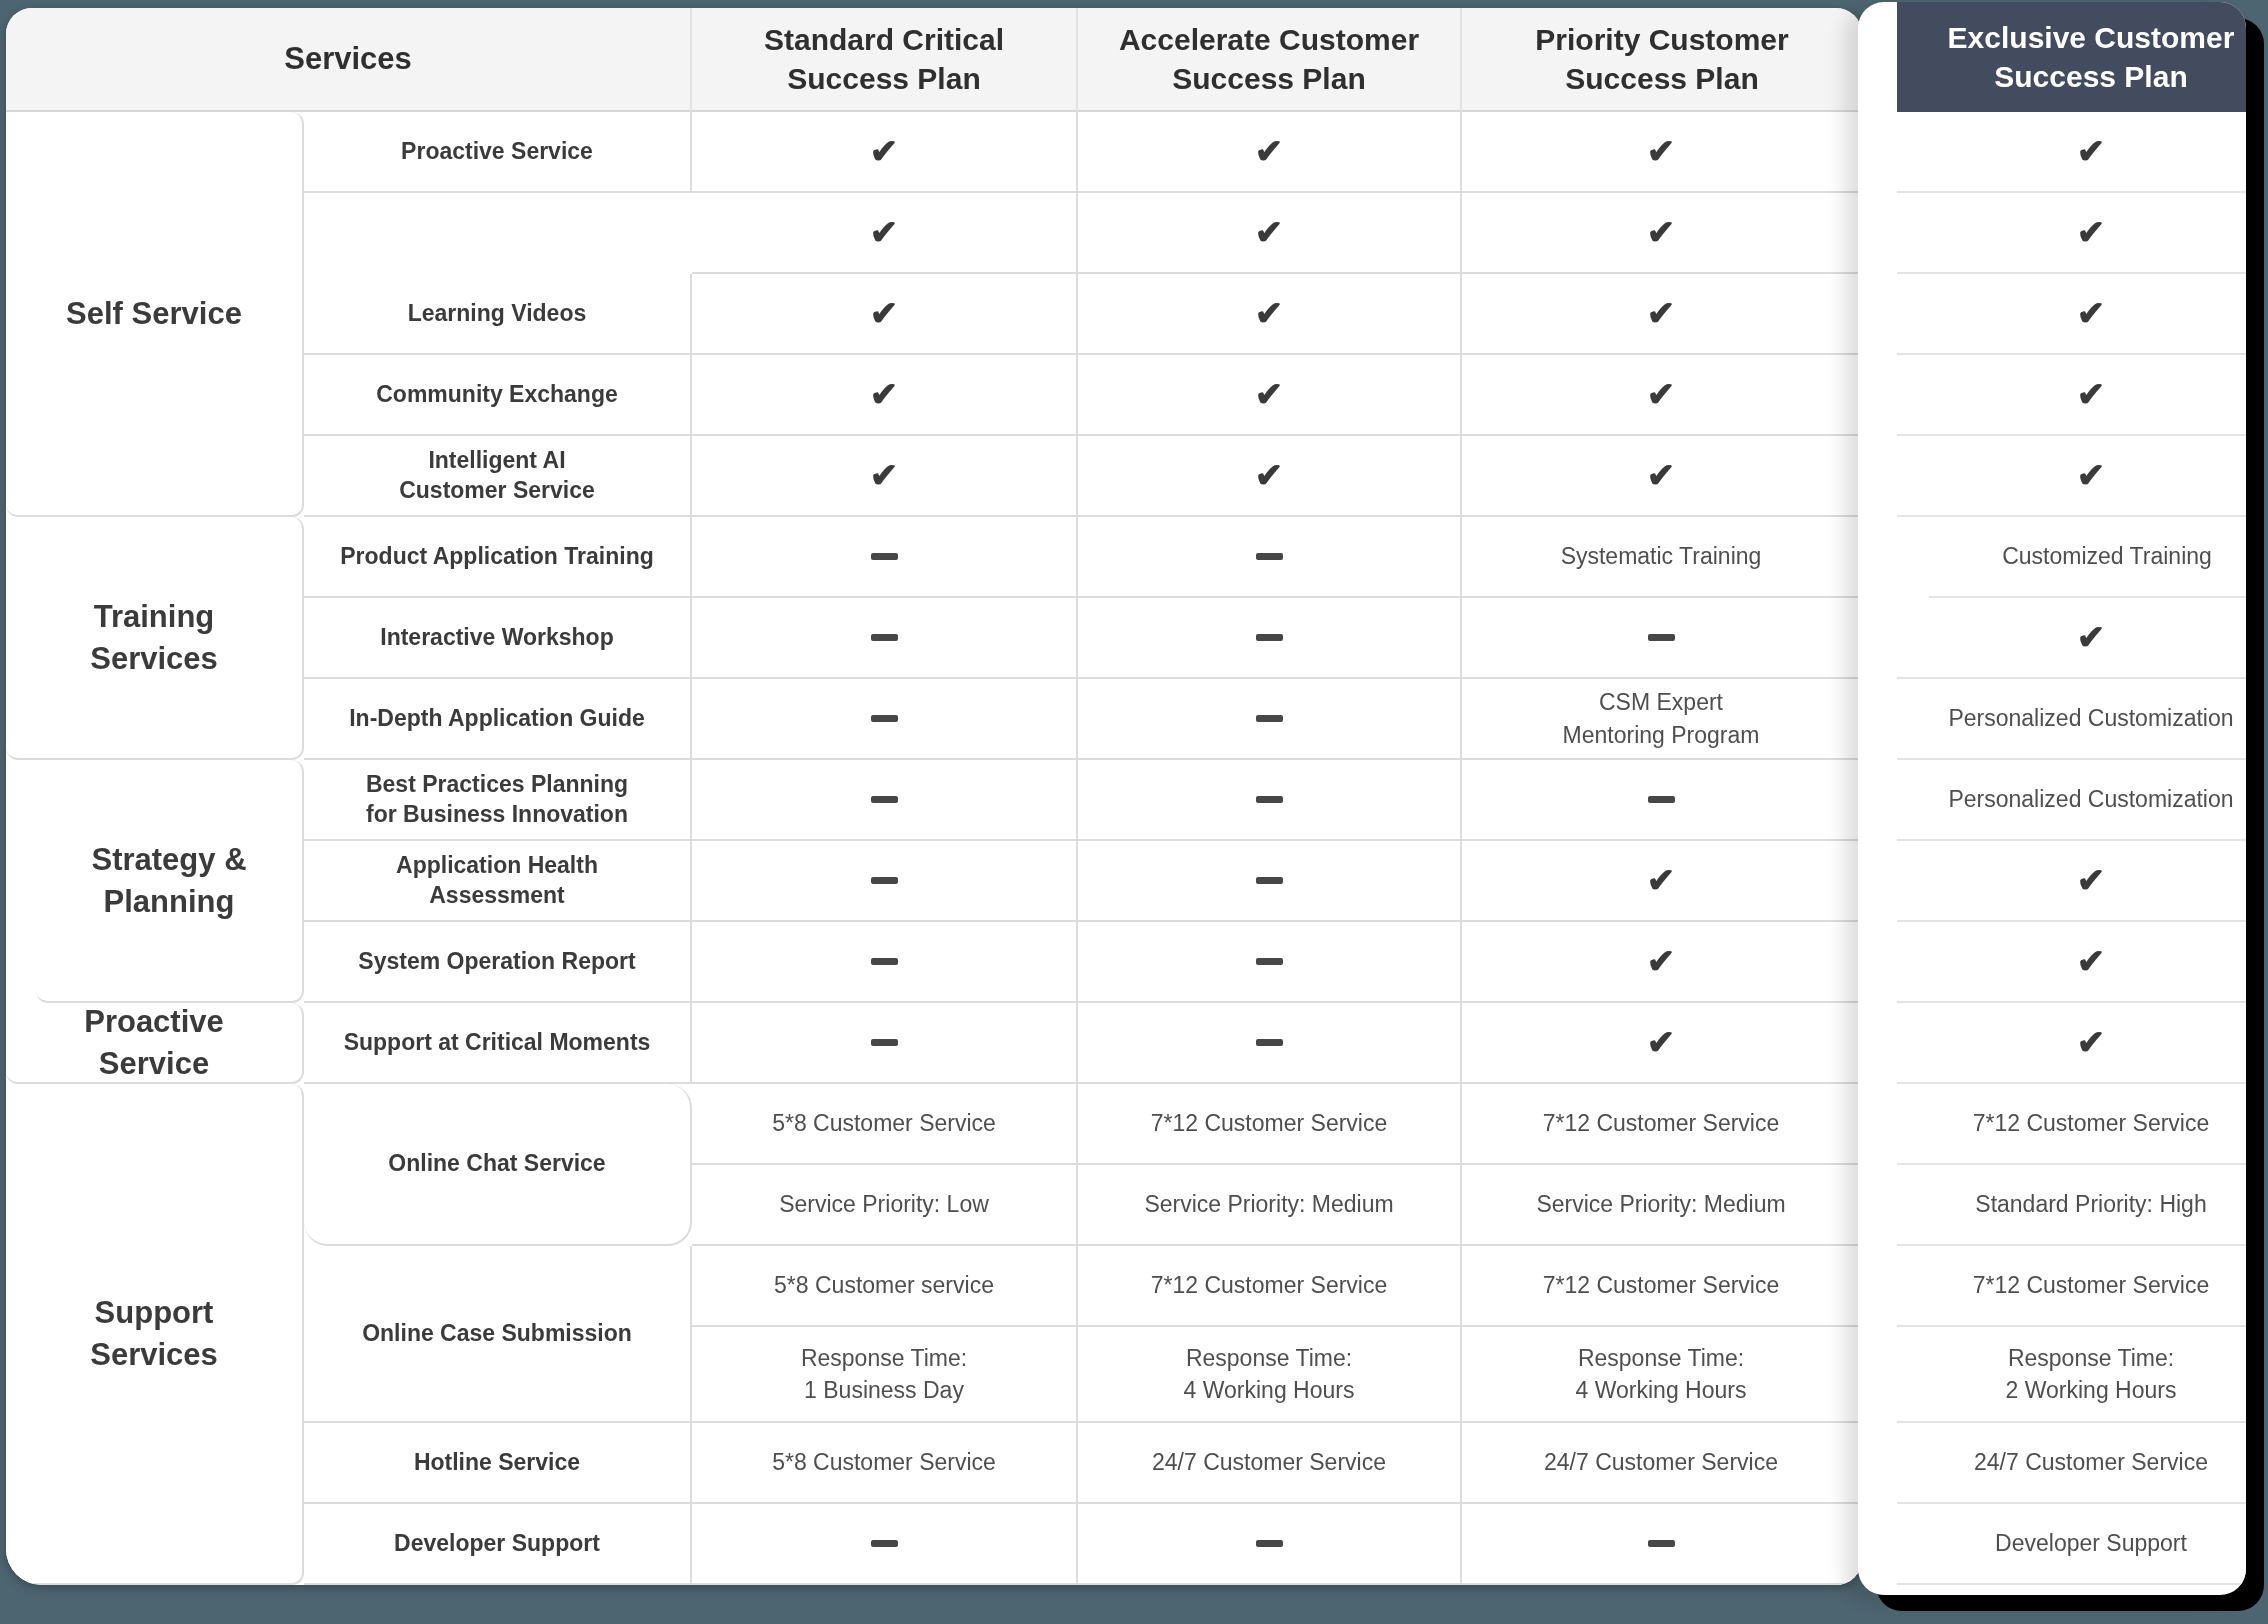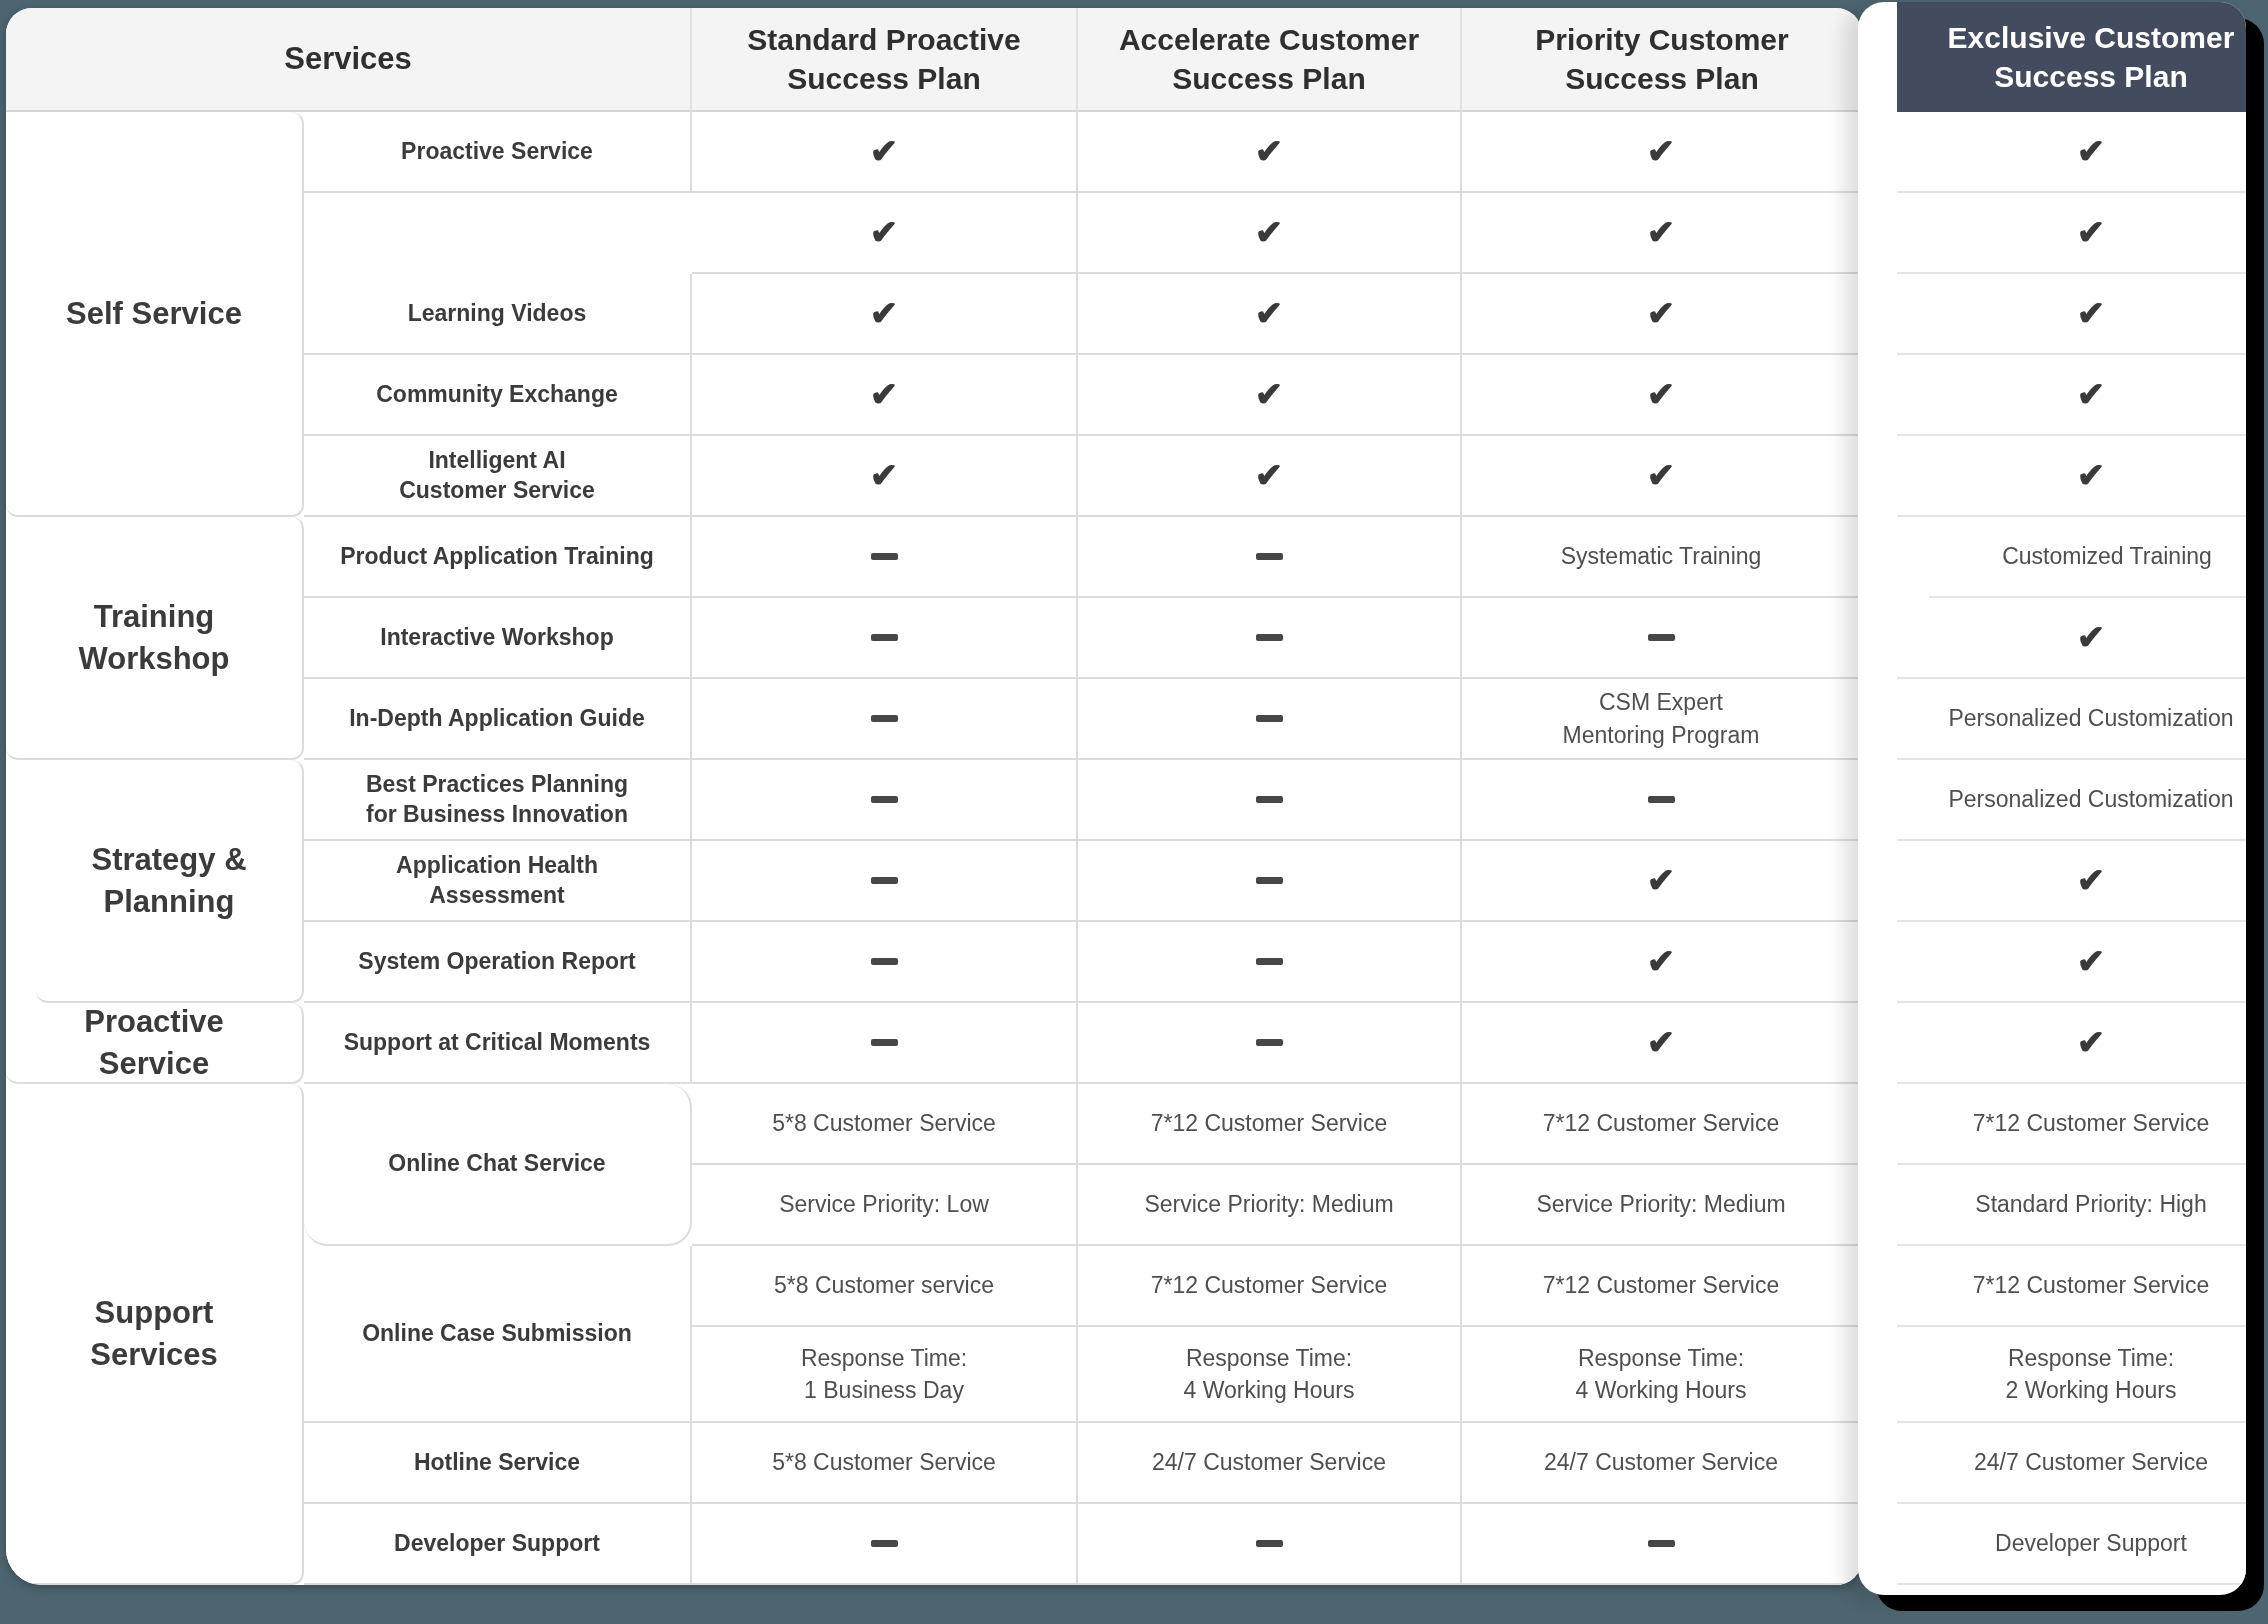--- a/index.html
+++ b/index.html
@@ -56,21 +56,21 @@
     white-space:pre-line; line-height:1.4; background:#fff; box-sizing:border-box;
   }
 </style>
 </head>
 <body>
 
 <div class="stage">
   <div class="main-card">
     <div class="main-grid" style="grid-template-rows: 104px 81px 81px 81px 81px 81px 81px 81px 81px 81px 81px 81px 81px 81px 81px 81px 96px 81px 81px;">
       <div class="hcell services-h">Services</div>
-      <div class="hcell ph ph-0">Standard Proactive
+      <div class="hcell ph ph-0">Standard Critical
 Success Plan</div>
       <div class="hcell ph ph-1">Accelerate Customer
 Success Plan</div>
       <div class="hcell ph ph-2">Priority Customer
 Success Plan</div>
     <div class="cell service-cell" style="grid-area: 2 / 2;">Proactive Service</div>
         <div class="cell value-cell" style="grid-area: 2 / 3;"><span class="check">✔</span></div>
         <div class="cell value-cell" style="grid-area: 2 / 4;"><span class="check">✔</span></div>
         <div class="cell value-cell" style="grid-area: 2 / 5;"><span class="check">✔</span></div>
         <div class="cell value-cell" style="grid-area: 3 / 3;"><span class="check">✔</span></div>
@@ -97,21 +97,21 @@
         <div class="cell service-cell" style="grid-area: 8 / 2;">Interactive Workshop</div>
         <div class="cell value-cell" style="grid-area: 8 / 3;"><span class="dash"></span></div>
         <div class="cell value-cell" style="grid-area: 8 / 4;"><span class="dash"></span></div>
         <div class="cell value-cell" style="grid-area: 8 / 5;"><span class="dash"></span></div>
         <div class="cell service-cell" style="grid-area: 9 / 2;">In-Depth Application Guide</div>
         <div class="cell value-cell" style="grid-area: 9 / 3;"><span class="dash"></span></div>
         <div class="cell value-cell" style="grid-area: 9 / 4;"><span class="dash"></span></div>
         <div class="cell value-cell" style="grid-area: 9 / 5;">CSM Expert
 Mentoring Program</div>
         <div class="cell group-cell" style="grid-area: 7 / 1 / 10;">Training
-Workshop</div>
+Services</div>
         <div class="cell service-cell" style="grid-area: 10 / 2;">Best Practices Planning
 for Business Innovation</div>
         <div class="cell value-cell" style="grid-area: 10 / 3;"><span class="dash"></span></div>
         <div class="cell value-cell" style="grid-area: 10 / 4;"><span class="dash"></span></div>
         <div class="cell value-cell" style="grid-area: 10 / 5;"><span class="dash"></span></div>
         <div class="cell service-cell" style="grid-area: 11 / 2;">Application Health
 Assessment</div>
         <div class="cell value-cell" style="grid-area: 11 / 3;"><span class="dash"></span></div>
         <div class="cell value-cell" style="grid-area: 11 / 4;"><span class="dash"></span></div>
         <div class="cell value-cell" style="grid-area: 11 / 5;"><span class="check">✔</span></div>

